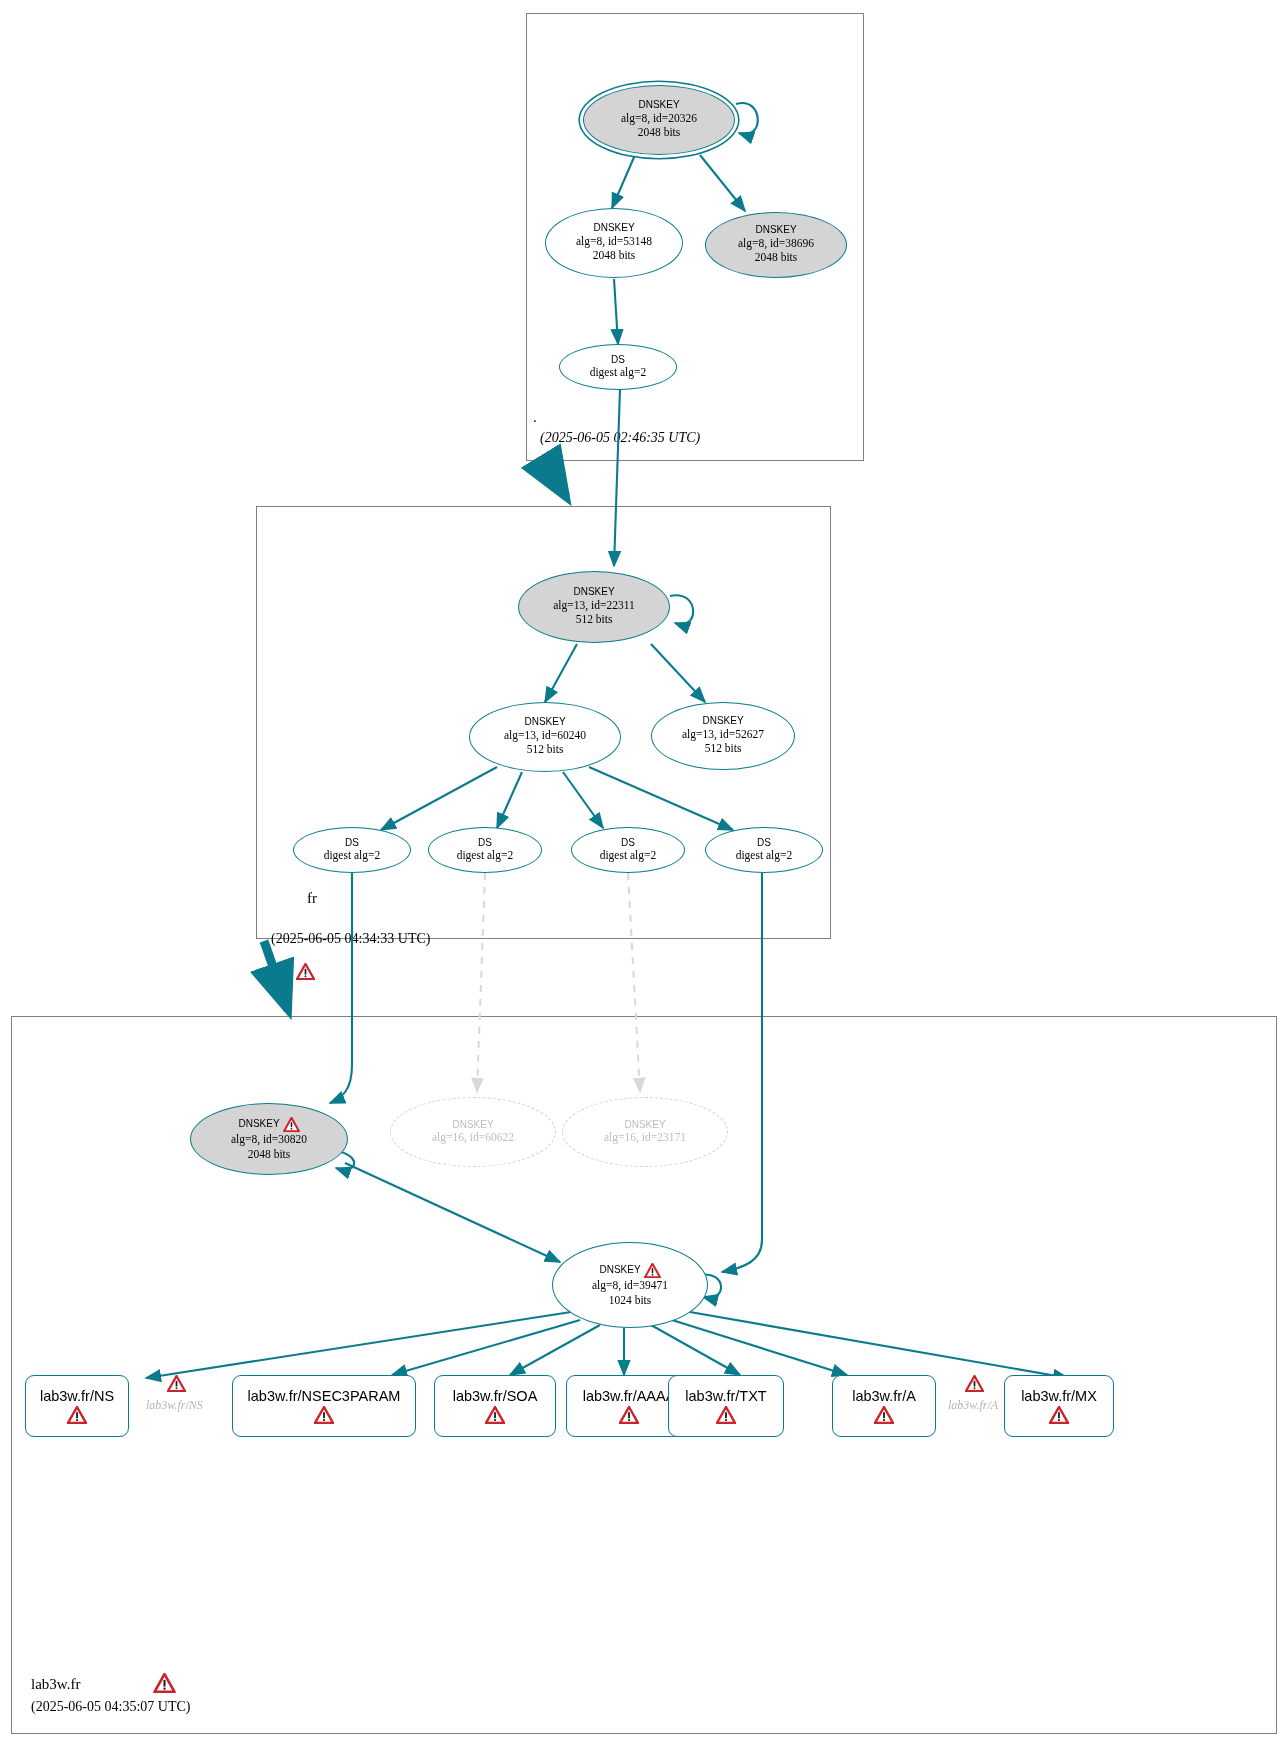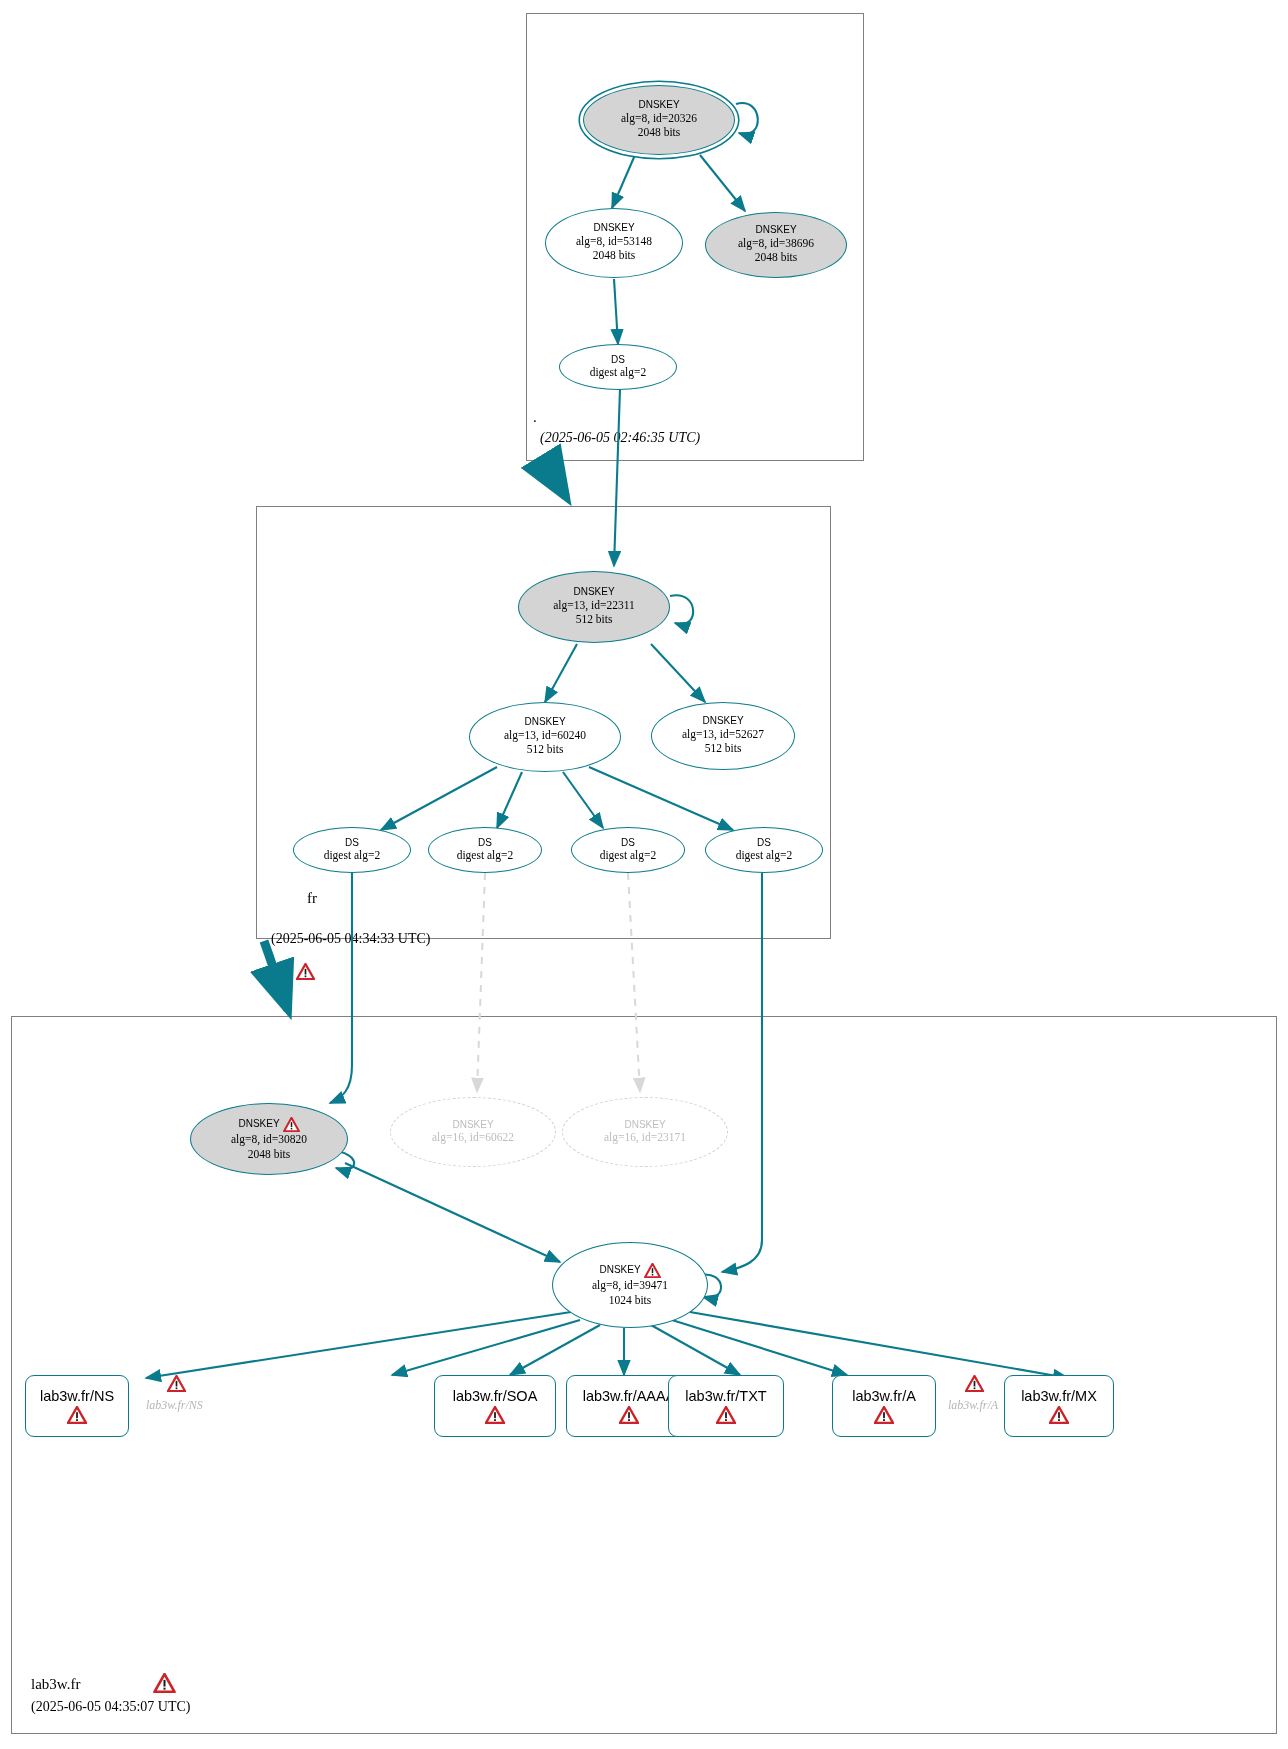--- a/index.html
+++ b/index.html
@@ -250,20 +250,30 @@
 
   <div class="warn-abs" style="left:167px;top:1375px;">
     <svg viewBox="0 0 20 18">
         <path d="M10 1 L19 17 L1 17 Z" fill="#ffffff" stroke="#cc2229" stroke-width="2.4" stroke-linejoin="round"></path>
         <rect x="9.1" y="6.2" width="1.8" height="6" fill="#1a1a1a"></rect>
         <rect x="9.1" y="13.2" width="1.8" height="1.8" fill="#1a1a1a"></rect>
       </svg>
   </div>
   <div class="ghost" style="left:146px;top:1398px;">lab3w.fr/NS</div>
 
+  <div class="rrset" style="left:232px;top:1375px;width:184px;height:62px;">
+    <span class="lbl">lab3w.fr/NSEC3PARAM</span>
+    <span class="warn" style="width:20px;height:18px;">
+      <svg viewBox="0 0 20 18">
+          <path d="M10 1 L19 17 L1 17 Z" fill="#ffffff" stroke="#cc2229" stroke-width="2.4" stroke-linejoin="round"></path>
+          <rect x="9.1" y="6.2" width="1.8" height="6" fill="#1a1a1a"></rect>
+          <rect x="9.1" y="13.2" width="1.8" height="1.8" fill="#1a1a1a"></rect>
+        </svg>
+    </span>
+  </div>
 
   <div class="rrset" style="left:434px;top:1375px;width:122px;height:62px;">
     <span class="lbl">lab3w.fr/SOA</span>
     <span class="warn" style="width:20px;height:18px;">
       <svg viewBox="0 0 20 18">
           <path d="M10 1 L19 17 L1 17 Z" fill="#ffffff" stroke="#cc2229" stroke-width="2.4" stroke-linejoin="round"></path>
           <rect x="9.1" y="6.2" width="1.8" height="6" fill="#1a1a1a"></rect>
           <rect x="9.1" y="13.2" width="1.8" height="1.8" fill="#1a1a1a"></rect>
         </svg>
     </span>

